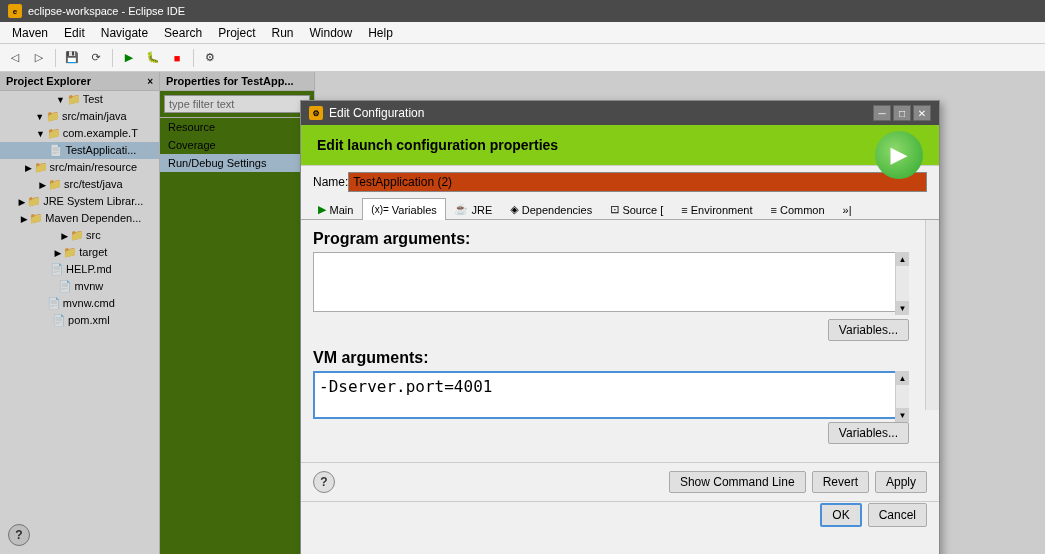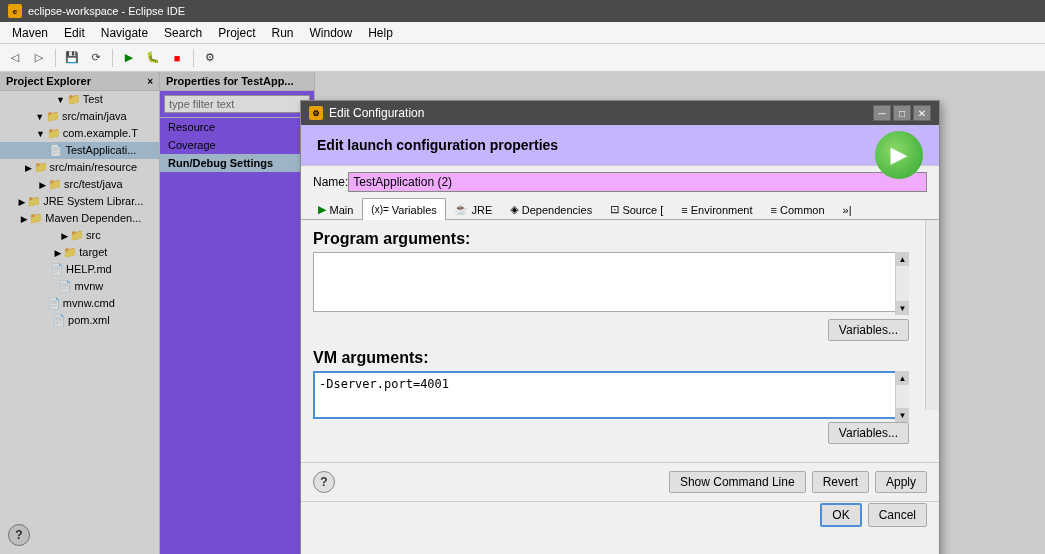--- a/index.html
+++ b/index.html
@@ -109,21 +109,21 @@
     .tree-indent-1 { padding-left: 16px; }
     .tree-indent-2 { padding-left: 28px; }
     .tree-indent-3 { padding-left: 40px; }
     .tree-arrow { display: inline-block; margin-right: 2px; font-size: 9px; }
     .folder-icon { color: #e8a000; margin-right: 2px; }
     .file-icon { color: #4a90d9; margin-right: 2px; }
 
     
     .props-panel {
       width: 155px;
-      background: #8b5cf6;
+      background: #4d7c0f;
       border-right: 1px solid #ccc;
     }
     .props-title {
       background: #e0e0e0;
       padding: 3px 6px;
       font-size: 11px;
       font-weight: bold;
       border-bottom: 1px solid #ccc;
     }
     .props-filter {
@@ -135,21 +135,21 @@
       padding: 2px 4px;
       font-size: 11px;
       border: 1px solid #aaa;
       background: #fff;
     }
     .props-item {
       padding: 3px 8px;
       font-size: 11px;
       cursor: pointer;
     }
-    .props-item.selected { background: #b8d4e8; font-weight: bold; }
+    .props-item.selected { background: #b8d4e8; font-weight: normal; }
 
     
     .modal-overlay {
       position: absolute;
       top: 0; left: 0; right: 0; bottom: 0;
       background: rgba(0,0,0,0.15);
       display: flex;
       align-items: center;
       justify-content: center;
       z-index: 100;
@@ -192,21 +192,21 @@
       background: #888;
       border: 1px solid #666;
       color: #fff;
       font-size: 10px;
       cursor: pointer;
       display: flex; align-items: center; justify-content: center;
     }
 
     .dialog-header {
       padding: 12px 16px 8px;
-      background: #c4b5fd;
+      background: #84cc16;
       border-bottom: 1px solid #ccc;
     }
     .dialog-header-title {
       font-size: 14px;
       font-weight: bold;
       color: #000;
       margin-bottom: 4px;
     }
     .dialog-header-sub {
       font-size: 11px;
@@ -467,21 +467,21 @@
 
       <div class="dialog-header" style="position:relative;">
         <div class="dialog-header-title">Edit launch configuration properties</div>
         <div style="position:absolute; right:16px; top:6px;">
           <div class="run-icon">▶</div>
         </div>
       </div>
 
       <div class="name-row">
         <span>Name:</span>
-        <input type="text" class="name-input" value="TestApplication (2)" style="flex: 1 1 0%; padding: 2px 4px; font-size: 12px; border: 1px solid rgb(136, 136, 136); background: #f0abfc;">
+        <input type="text" class="name-input" value="TestApplication (2)" style="flex: 1 1 0%; padding: 2px 4px; font-size: 12px; border: 1px solid rgb(136, 136, 136); background: #c2410c;">
       </div>
 
       <div class="tabs-bar">
         <div class="tab">
           <span style="color:green;">▶</span>
           <span>Main</span>
         </div>
         <div class="tab active">
           <span style="font-size:10px;">(x)=</span>
           <span>Variables</span>
@@ -529,21 +529,21 @@
             </div>
           </div>
 
           <div class="variables-btn">
             <button class="btn">Variables...</button>
           </div>
 
           <div class="field-label">VM arguments:</div>
           <div class="vm-wrapper">
             <div style="position:relative;">
-              <textarea class="vm-textarea" style="width: 100%; height: 48px; border: 2px solid rgb(74, 144, 217); background: rgb(255, 255, 255); padding: 4px; font-size: 12px; resize: none; font-family: monospace; outline: none;">-Dserver.port=4001</textarea>
+              <textarea class="vm-textarea" style="width: 100%; height: 48px; border: 2px solid rgb(74, 144, 217); background: rgb(255, 255, 255); padding: 4px; font-size: 16px; resize: none; font-family: monospace; outline: none;">-Dserver.port=4001</textarea>
               <div style="position:absolute; right:0; top:0; bottom:0; width:14px; background:#e8e8e8; border-left:1px solid #ccc; display:flex; flex-direction:column;">
                 <div style="height:14px; background:#d0d0d0; display:flex; align-items:center; justify-content:center; font-size:8px; cursor:pointer;">▲</div>
                 <div style="flex:1;"></div>
                 <div style="height:14px; background:#d0d0d0; display:flex; align-items:center; justify-content:center; font-size:8px; cursor:pointer;">▼</div>
               </div>
             </div>
           </div>
 
           <div class="variables-btn">
             <button class="btn">Variables...</button>

